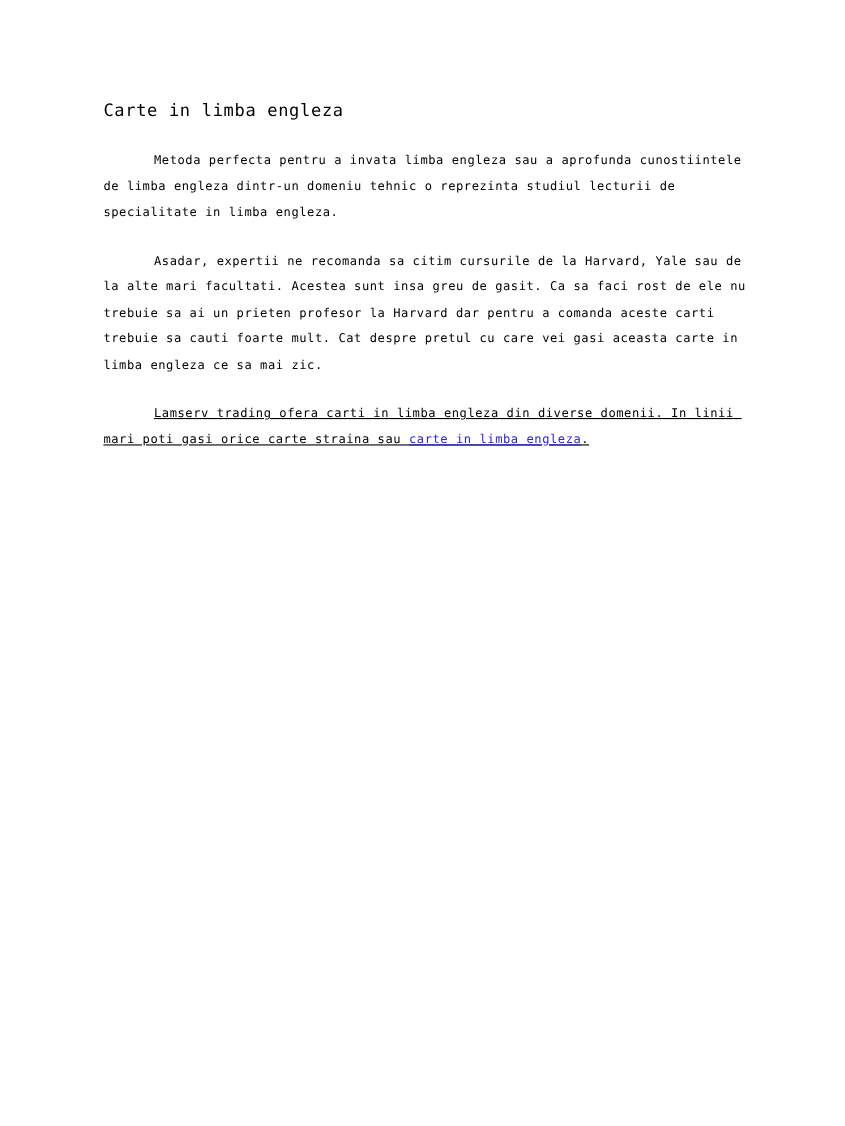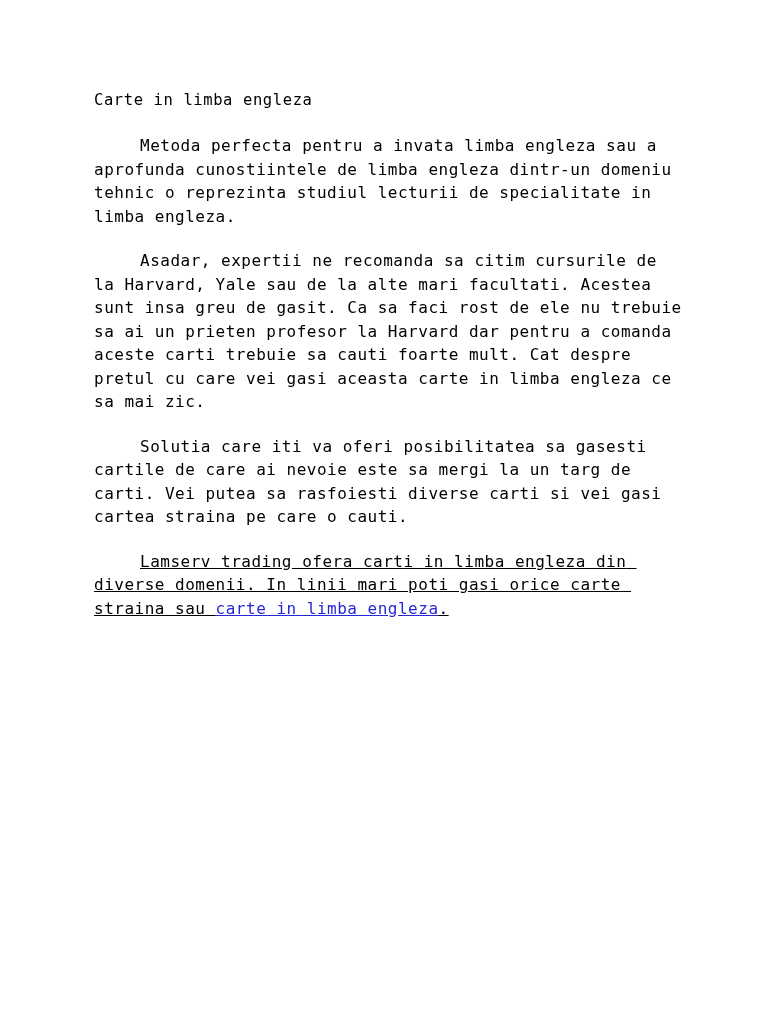--- a/index.html
+++ b/index.html
@@ -27,21 +27,21 @@
     width: 590px;
   }
   .title {
     font-size: 15.5px;
     line-height: 24px;
     letter-spacing: 0.6px;
     margin: 0 0 22px 0;
     white-space: pre-wrap;
   }
   p.para {
-    font-size: 16px;
+    font-size: 11px;
     line-height: 23.5px;
     letter-spacing: 0.5px;
     margin: 0 0 21px 0;
     text-indent: 46px;
     white-space: pre-wrap;
   }
   p.para:last-child {
     margin-bottom: 2px;
     text-decoration: underline;
   }
@@ -55,18 +55,17 @@
 
 <div class="page">
   <div class="doc-body">
 
     <div class="title">Carte in limba engleza</div>
 
     <p class="para">Metoda perfecta pentru a invata limba engleza sau a aprofunda cunostiintele de limba engleza dintr-un domeniu tehnic o reprezinta studiul lecturii de specialitate in limba engleza.</p>
 
     <p class="para">Asadar, expertii ne recomanda sa citim cursurile de la Harvard, Yale sau de la alte mari facultati. Acestea sunt insa greu de gasit. Ca sa faci rost de ele nu trebuie sa ai un prieten profesor la Harvard dar pentru a comanda aceste carti trebuie sa cauti foarte mult. Cat despre pretul cu care vei gasi aceasta carte in limba engleza ce sa mai zic.</p>
 
-    <p class="para">Solutia care iti va oferi posibilitatea sa gasesti cartile de care ai nevoie este sa mergi la un targ de carti. Vei putea sa rasfoiesti diverse carti si vei gasi cartea straina pe care o cauti.</p>
 
     <p class="para"><span>Lamserv trading ofera carti in limba engleza din diverse domenii. In linii mari poti gasi orice carte straina sau </span><a class="inline-link" href="#" style="color: rgb(39, 39, 216);">carte in limba engleza</a><span>.</span></p>
 
   </div>
 </div>
 
 </body></html>

